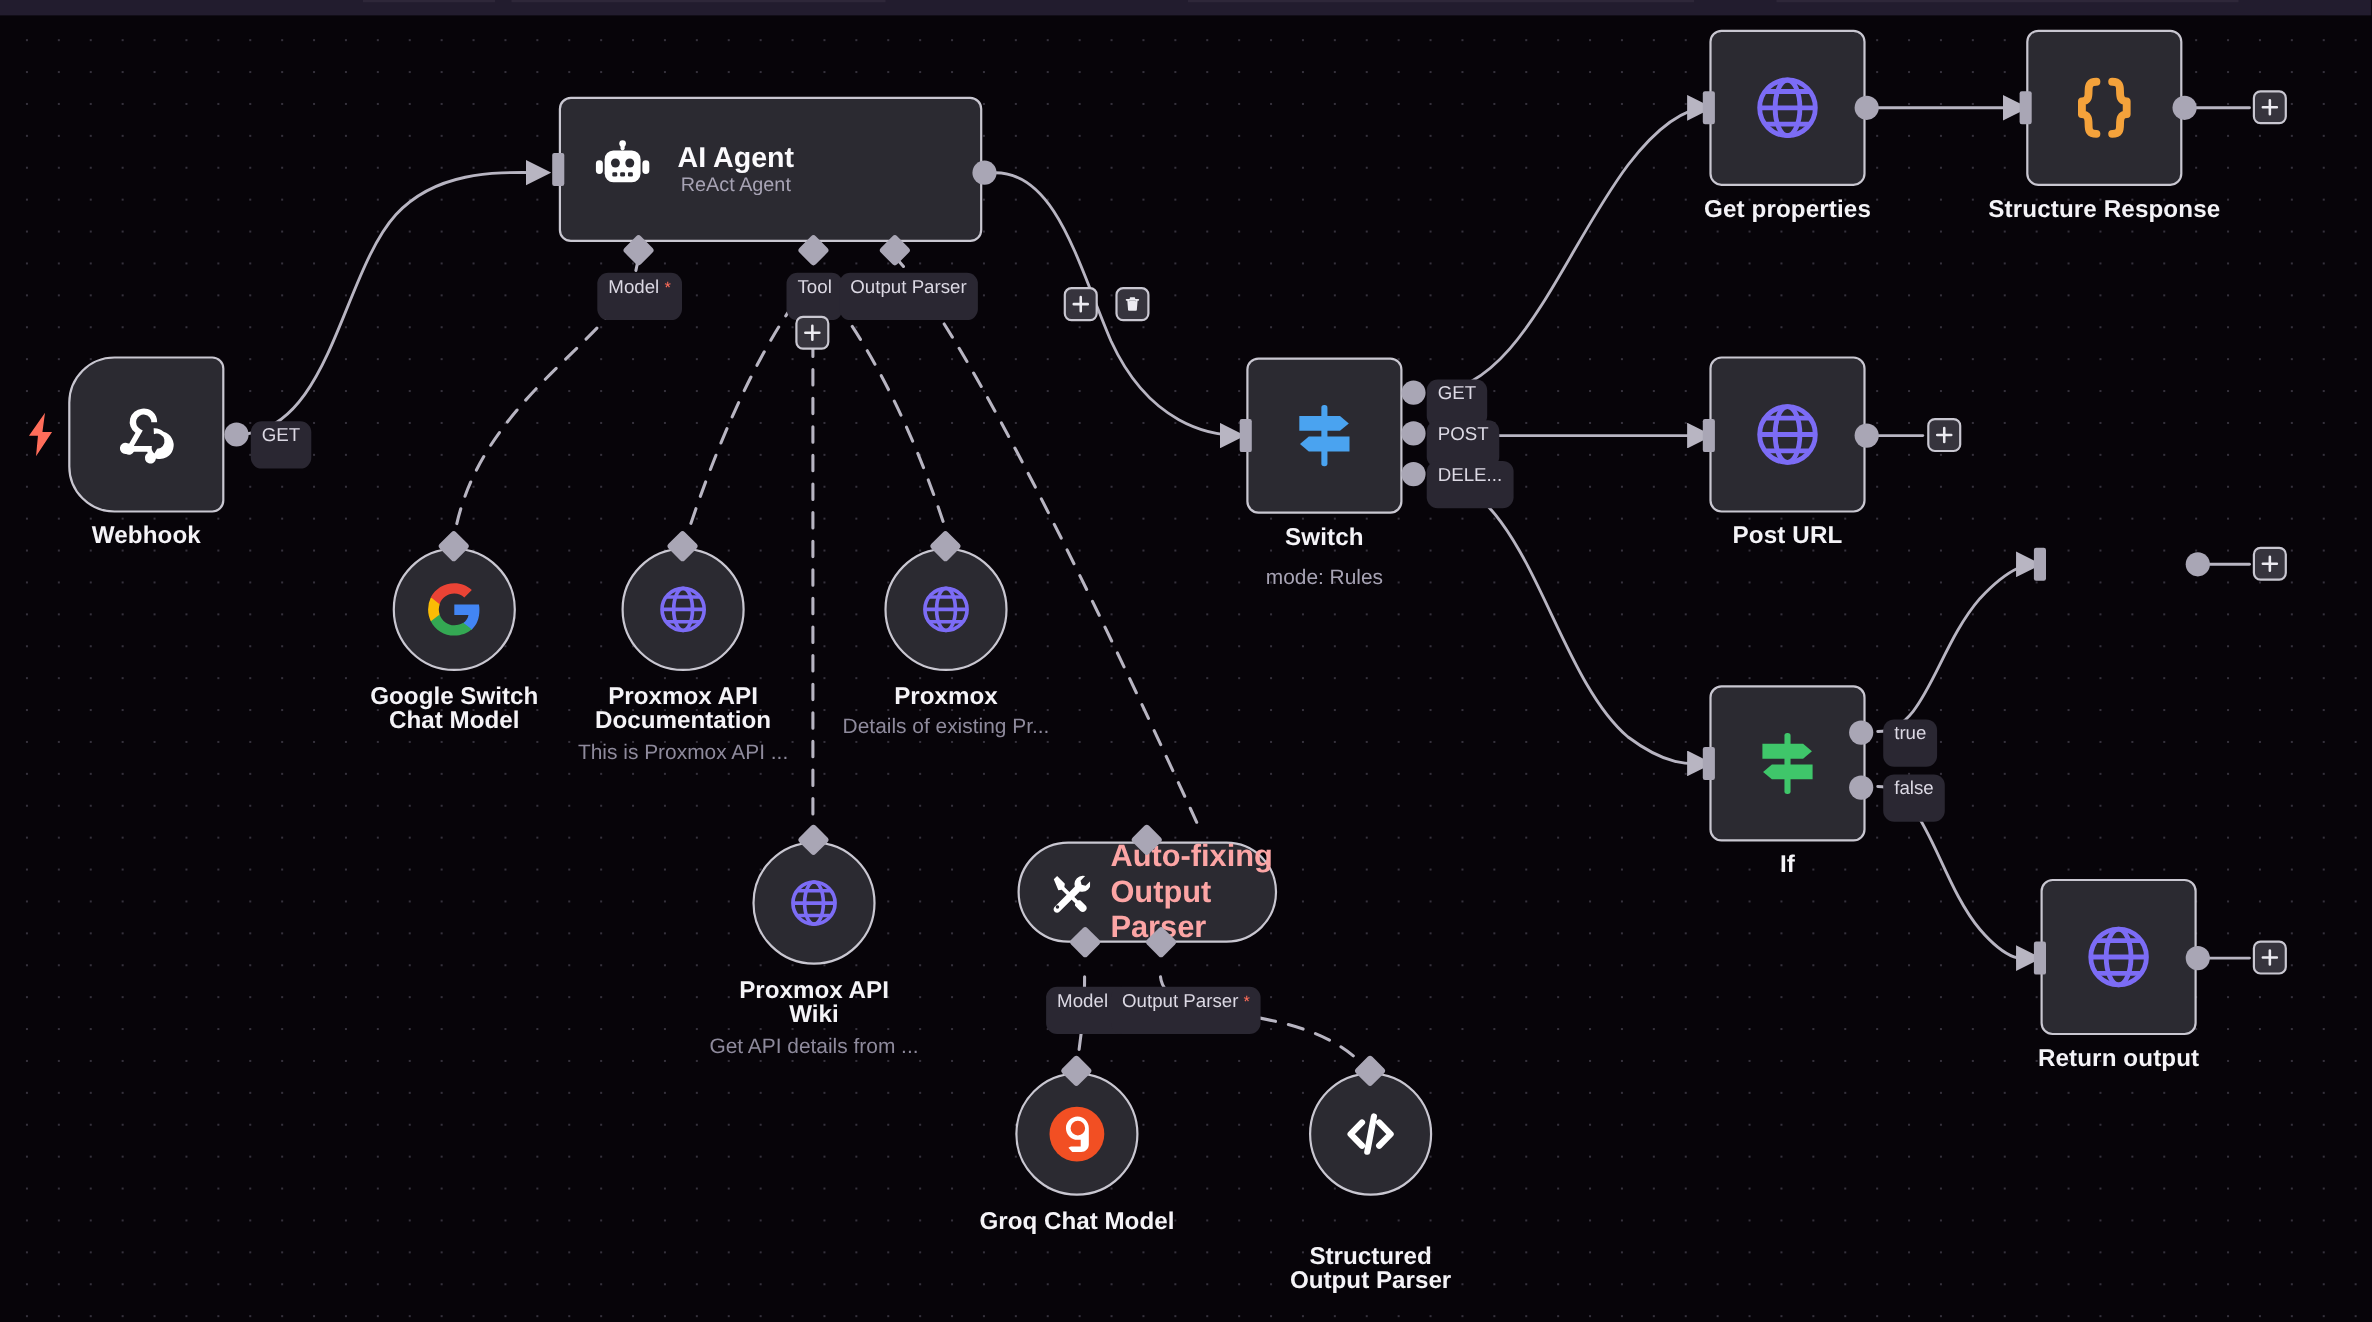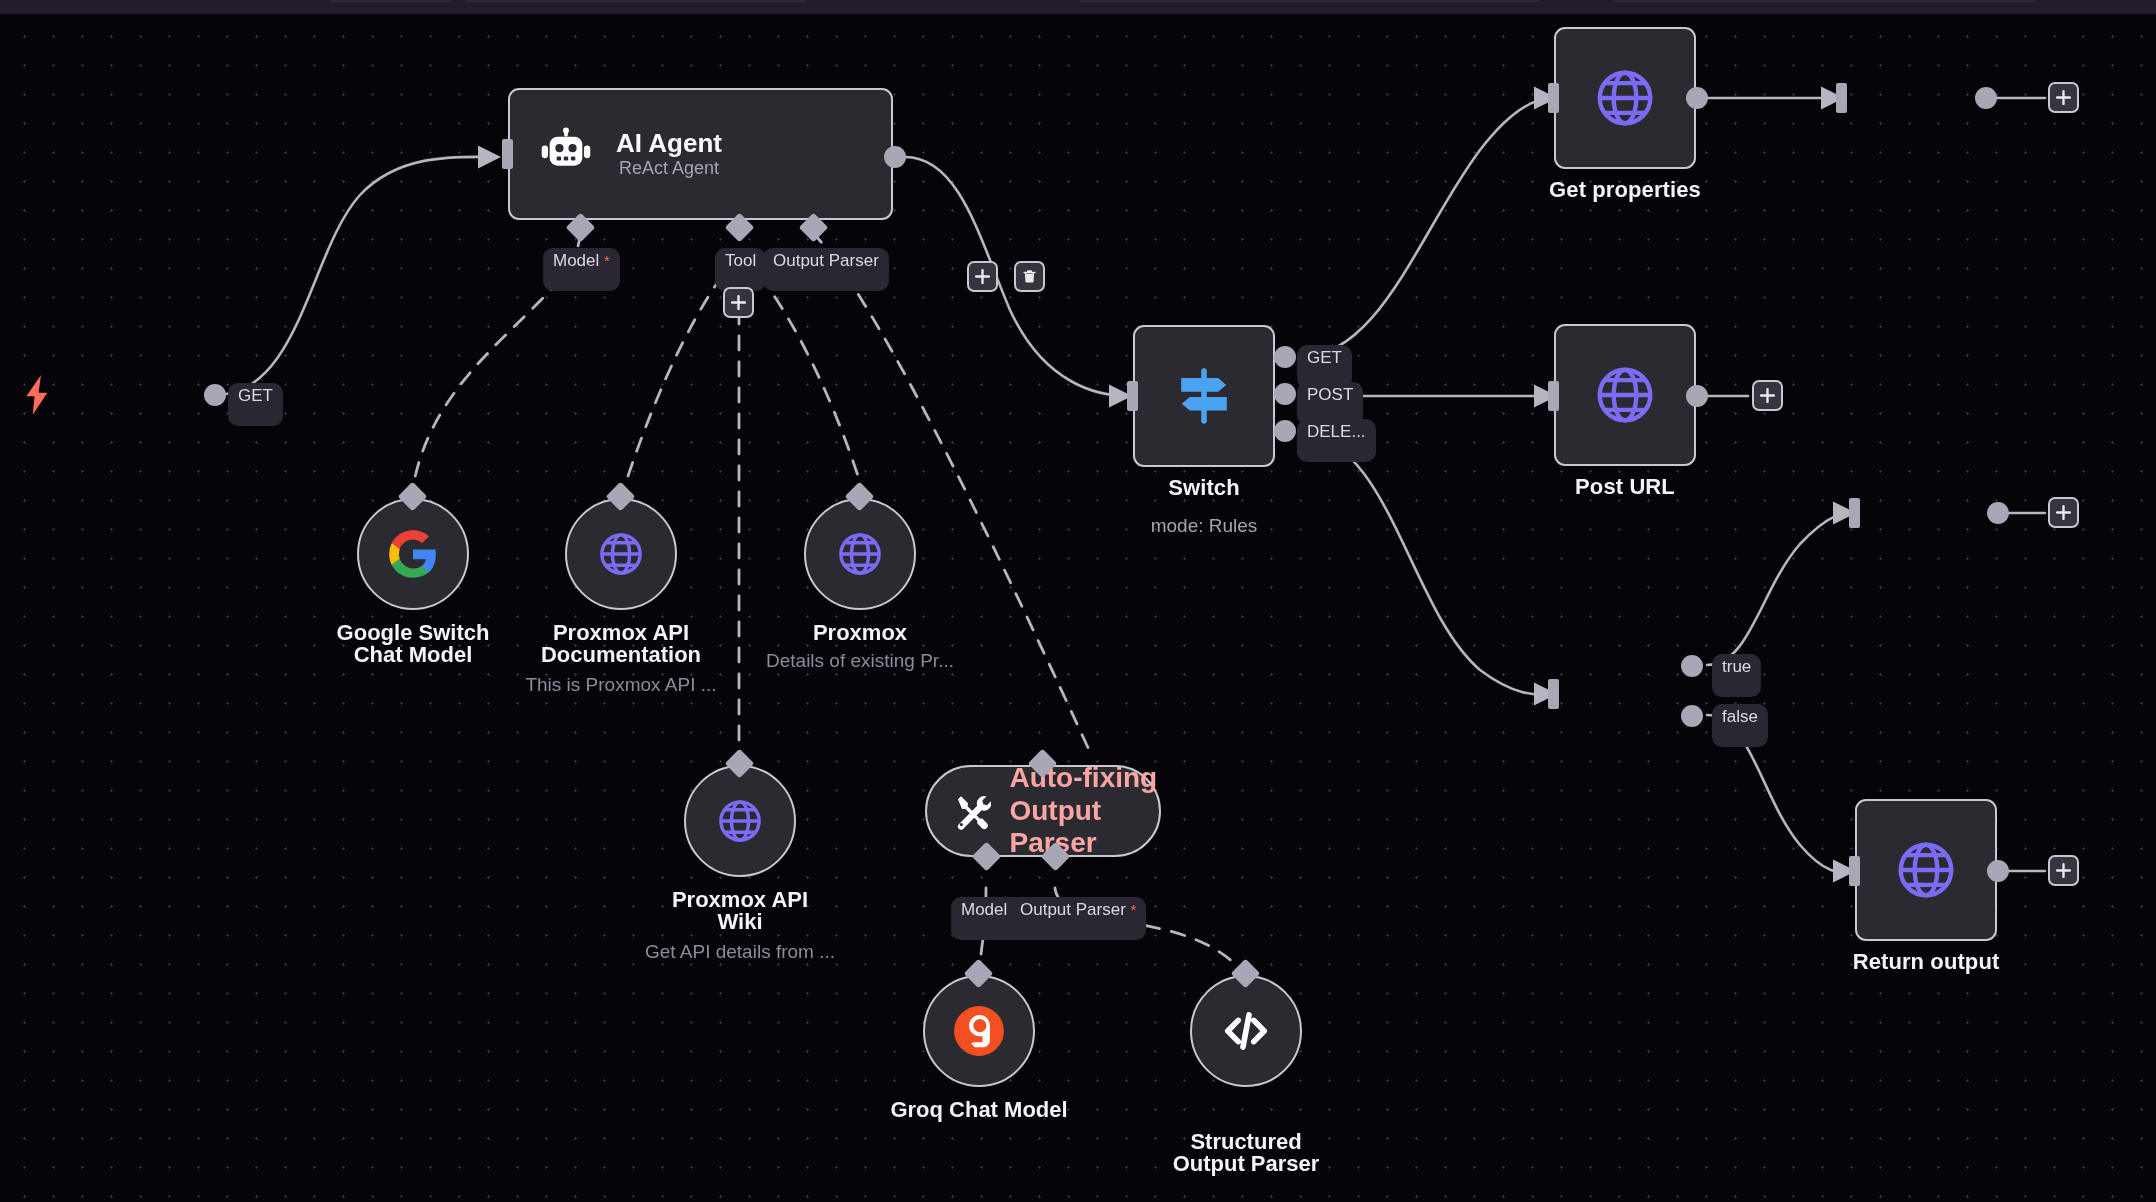--- a/index.html
+++ b/index.html
@@ -187,20 +187,30 @@
       <path d="M739,258 L739,750"></path>
 
       <path d="M812,232 C880,300 1020,600 1090,752"></path>
 
       <path d="M986,888 C986,930 980,955 978,980"></path>
 
       <path d="M1055,888 C1060,935 1190,905 1245,975"></path>
     </g>
   </svg>
 
+  <div class="node" style="left:62px;top:324px;">
+    <div class="nbox trigger">
+      <svg width="64" height="64" viewBox="0 0 24 24">
+        <path fill="#ffffff" d="M10.5 3.2a4.5 4.5 0 0 0-2.2 8.2l-2.1 3.7a1.9 1.9 0 1 0 1.5.9l3.1-5.4-.9-.5a2.6 2.6 0 1 1 3.8-2.3h2a4.5 4.5 0 0 0-5.2-4.6z"></path>
+        <path fill="#ffffff" d="M17.9 11.1a4.5 4.5 0 0 0-3.4-1.2l.1 2a2.6 2.6 0 1 1 1.1 5l-1 1.7a1.9 1.9 0 1 0 .6 1.6 4.5 4.5 0 0 0 2.6-9.1z"></path>
+        <path fill="#ffffff" d="M6.6 15.9a1.9 1.9 0 1 0-.2 2h5.9a4.5 4.5 0 0 0 1.5 2.4l1.1-1.7a2.6 2.6 0 0 1-1-2.7z"></path>
+      </svg>
+    </div>
+    <div class="nlabel">Webhook</div>
+  </div>
   <div class="bolt" style="left:24px;top:375px;">
     <svg width="28" height="40" viewBox="0 0 24 34">
         <path fill="#ff6d5a" d="M14.5 0 2 18h7L7.5 34 20 15h-7.5z"></path>
       </svg>
   </div>
   <div class="dot-out" style="left:204px;top:384px;"></div>
   <div class="wlabel" style="left:228px;top:383px;">GET</div>
 
   <div class="node" style="left:508px;top:88px;">
     <div class="agent">
@@ -277,20 +287,29 @@
         <circle cx="12" cy="12" r="9.2"></circle>
           <ellipse cx="12" cy="12" rx="4.1" ry="9.2"></ellipse>
         <path d="M2.9 12h18.2M4.6 6.6h14.8M4.6 17.4h14.8"></path>
       </svg>
     </div>
     <div class="nlabel">Get properties</div>
   </div>
   <div class="in-bar" style="left:1548px;top:83px;"></div>
   <div class="dot-out" style="left:1686px;top:87px;"></div>
 
+  <div class="node" style="left:1842px;top:27px;">
+    <div class="nbox">
+      <svg width="66" height="66" viewBox="0 0 24 24" fill="none" stroke="#f4a23b" stroke-width="2.6" stroke-linecap="round" stroke-linejoin="round">
+        <path d="M9.4 3.4c-2.4 0-2.6 1.2-2.6 3.1 0 1.9-.1 3.2-2.2 3.4v4.2c2.1.2 2.2 1.5 2.2 3.4 0 1.9.2 3.1 2.6 3.1"></path>
+        <path d="M14.6 3.4c2.4 0 2.6 1.2 2.6 3.1 0 1.9.1 3.2 2.2 3.4v4.2c-2.1.2-2.2 1.5-2.2 3.4 0 1.9-.2 3.1-2.6 3.1"></path>
+      </svg>
+    </div>
+    <div class="nlabel">Structure Response</div>
+  </div>
   <div class="in-bar" style="left:1836px;top:83px;"></div>
   <div class="dot-out" style="left:1975px;top:87px;"></div>
   <div class="chip" style="left:2048px;top:82px;">
     <svg width="17" height="17" viewBox="0 0 16 16">
         <path d="M8 2v12M2 8h12" stroke="#ecebf1" stroke-width="2.2" stroke-linecap="round"></path>
       </svg>
   </div>
 
   <div class="node" style="left:1554px;top:324px;">
     <div class="nbox">
@@ -311,20 +330,30 @@
   </div>
 
   <div class="in-bar" style="left:1849px;top:498px;"></div>
   <div class="dot-out" style="left:1987px;top:502px;"></div>
   <div class="chip" style="left:2048px;top:497px;">
     <svg width="17" height="17" viewBox="0 0 16 16">
         <path d="M8 2v12M2 8h12" stroke="#ecebf1" stroke-width="2.2" stroke-linecap="round"></path>
       </svg>
   </div>
 
+  <div class="node" style="left:1554px;top:623px;">
+    <div class="nbox">
+      <svg width="74" height="74" viewBox="0 0 24 24">
+        <rect x="11.1" y="3" width="1.8" height="18" rx=".8" fill="#3fc66a"></rect>
+        <path d="M4.6 6.2h12l2.6 2.2-2.6 2.2h-12z" fill="#3fc66a"></path>
+        <path d="M19.4 12.3h-12L4.8 14.5l2.6 2.2h12z" fill="#3fc66a"></path>
+      </svg>
+    </div>
+    <div class="nlabel">If</div>
+  </div>
   <div class="in-bar" style="left:1548px;top:679px;"></div>
   <div class="dot-out" style="left:1681px;top:655px;"></div>
   <div class="wlabel" style="left:1712px;top:654px;">true</div>
   <div class="dot-out" style="left:1681px;top:705px;"></div>
   <div class="wlabel" style="left:1712px;top:704px;">false</div>
 
   <div class="node" style="left:1855px;top:799px;">
     <div class="nbox">
       <svg width="66" height="66" viewBox="0 0 24 24" fill="none" stroke="#7c6cf5" stroke-width="1.6">
         <circle cx="12" cy="12" r="9.2"></circle>

